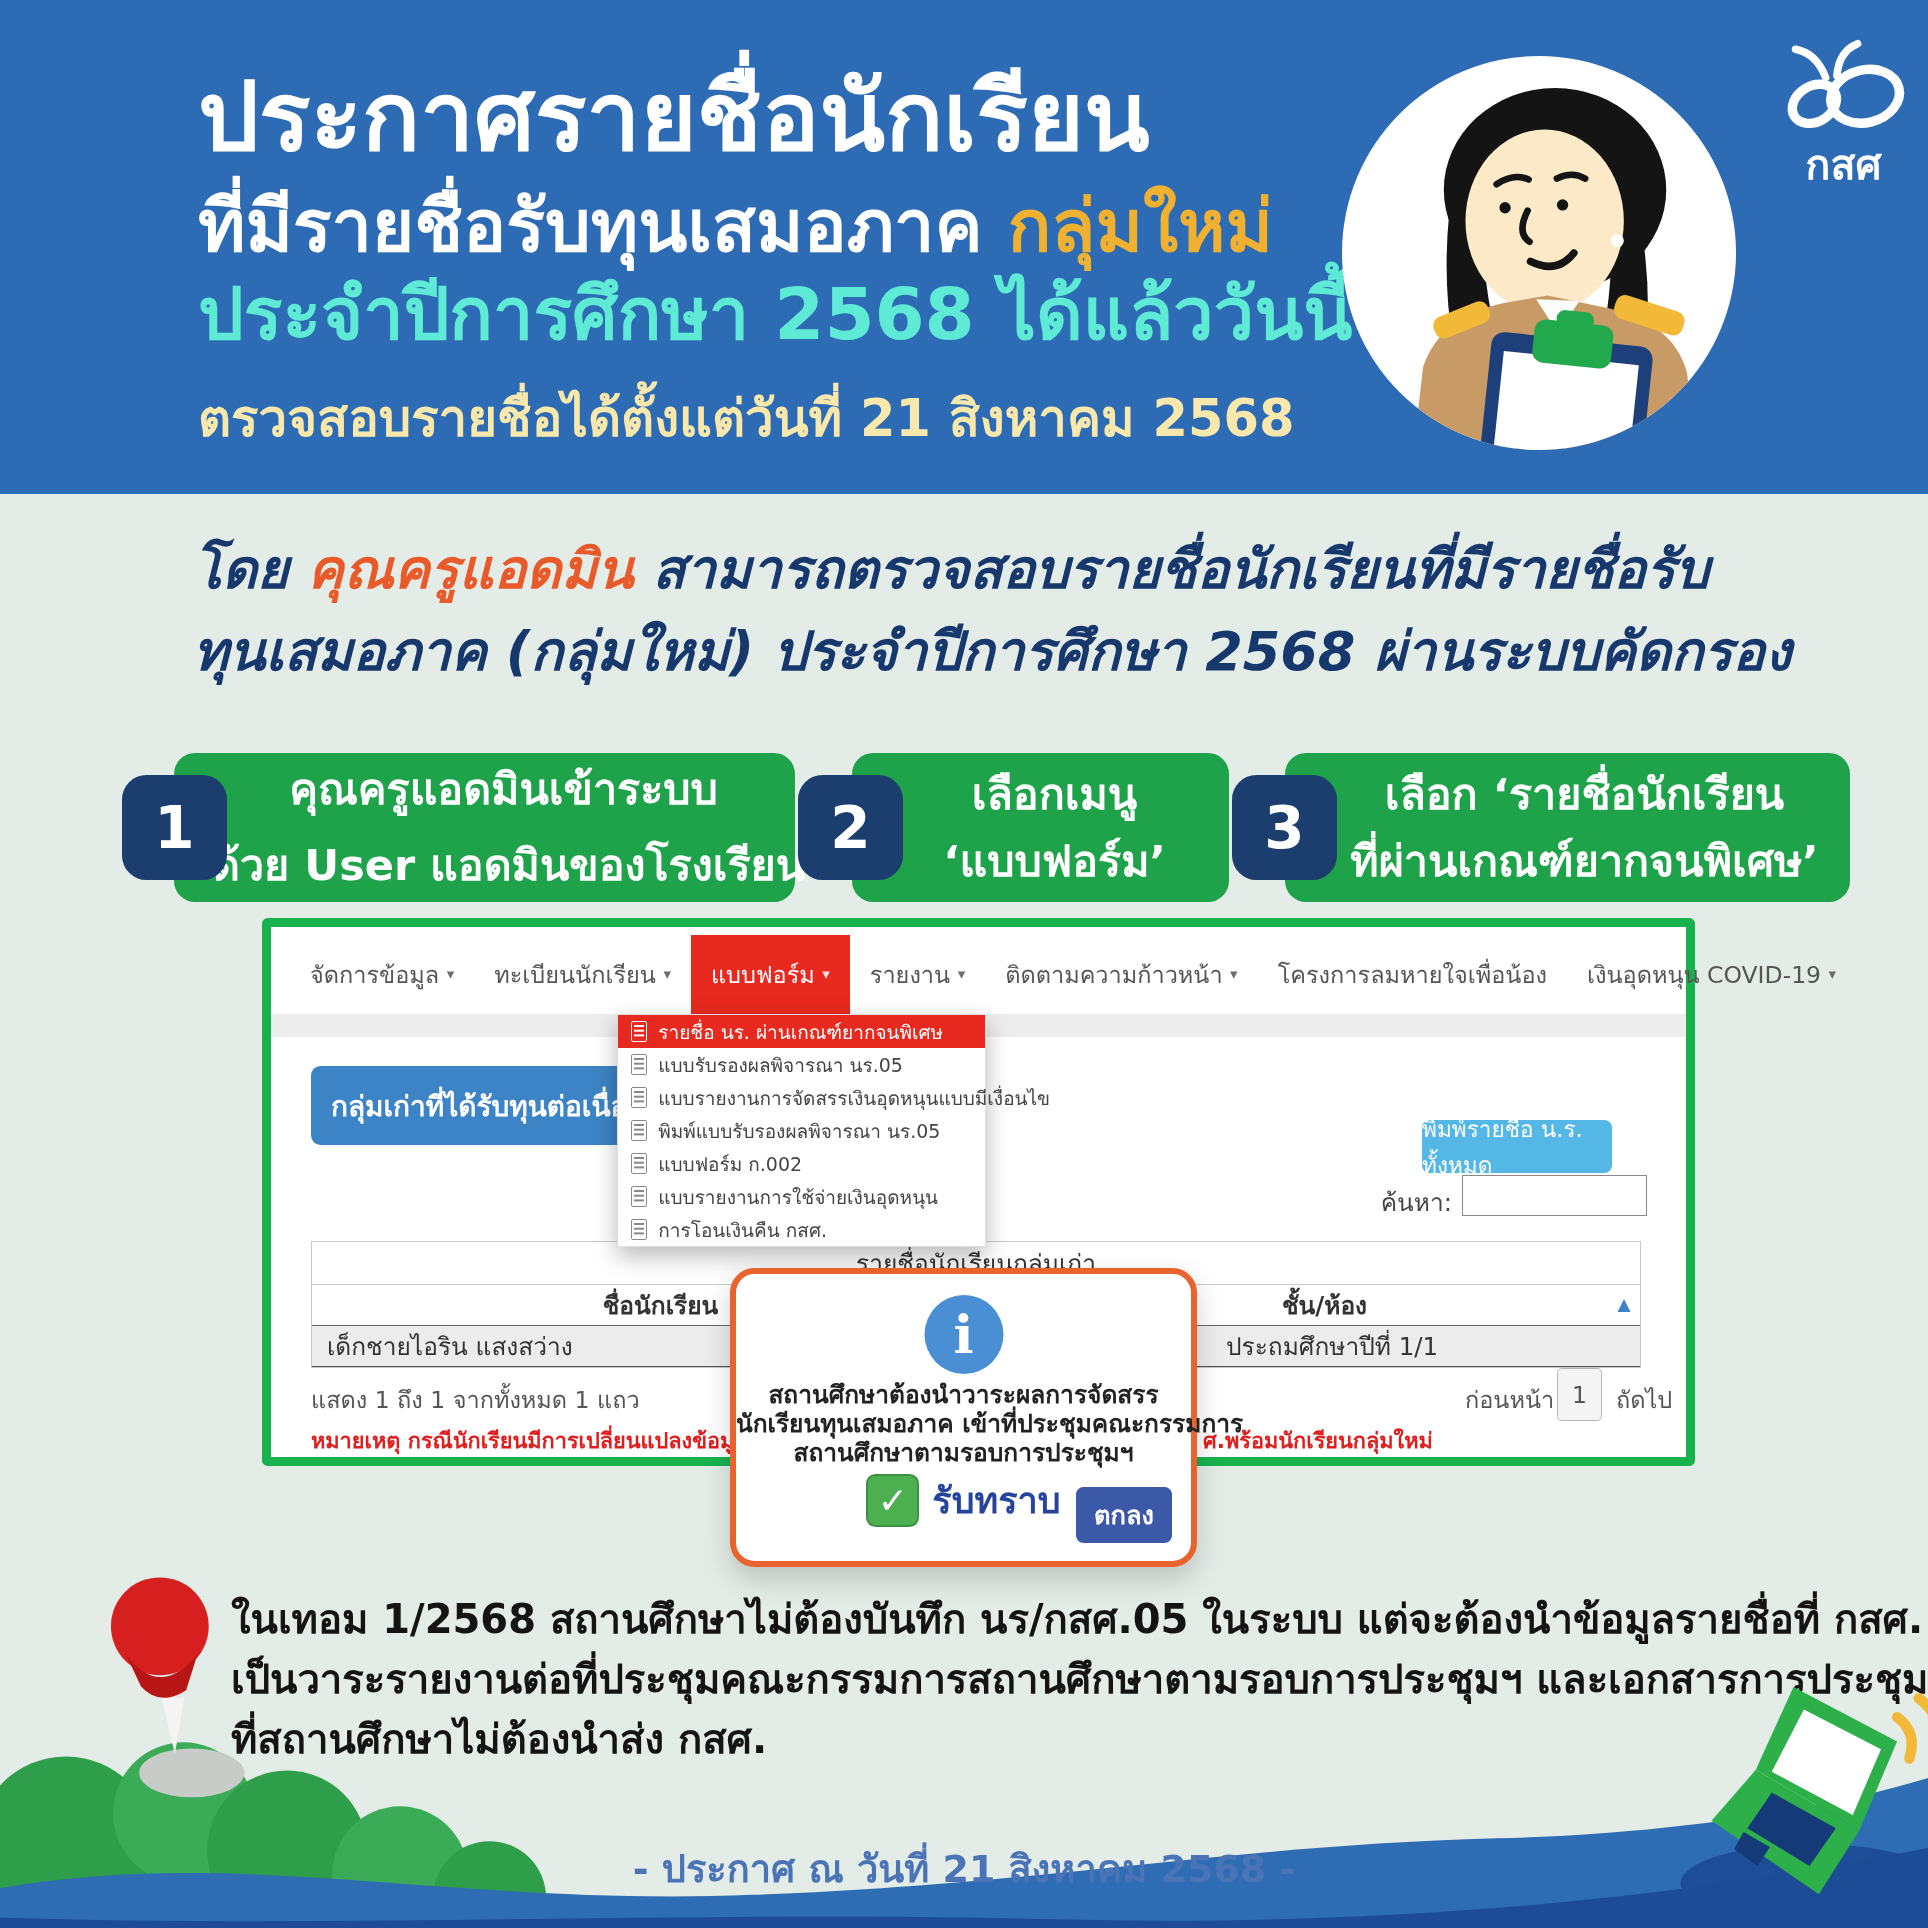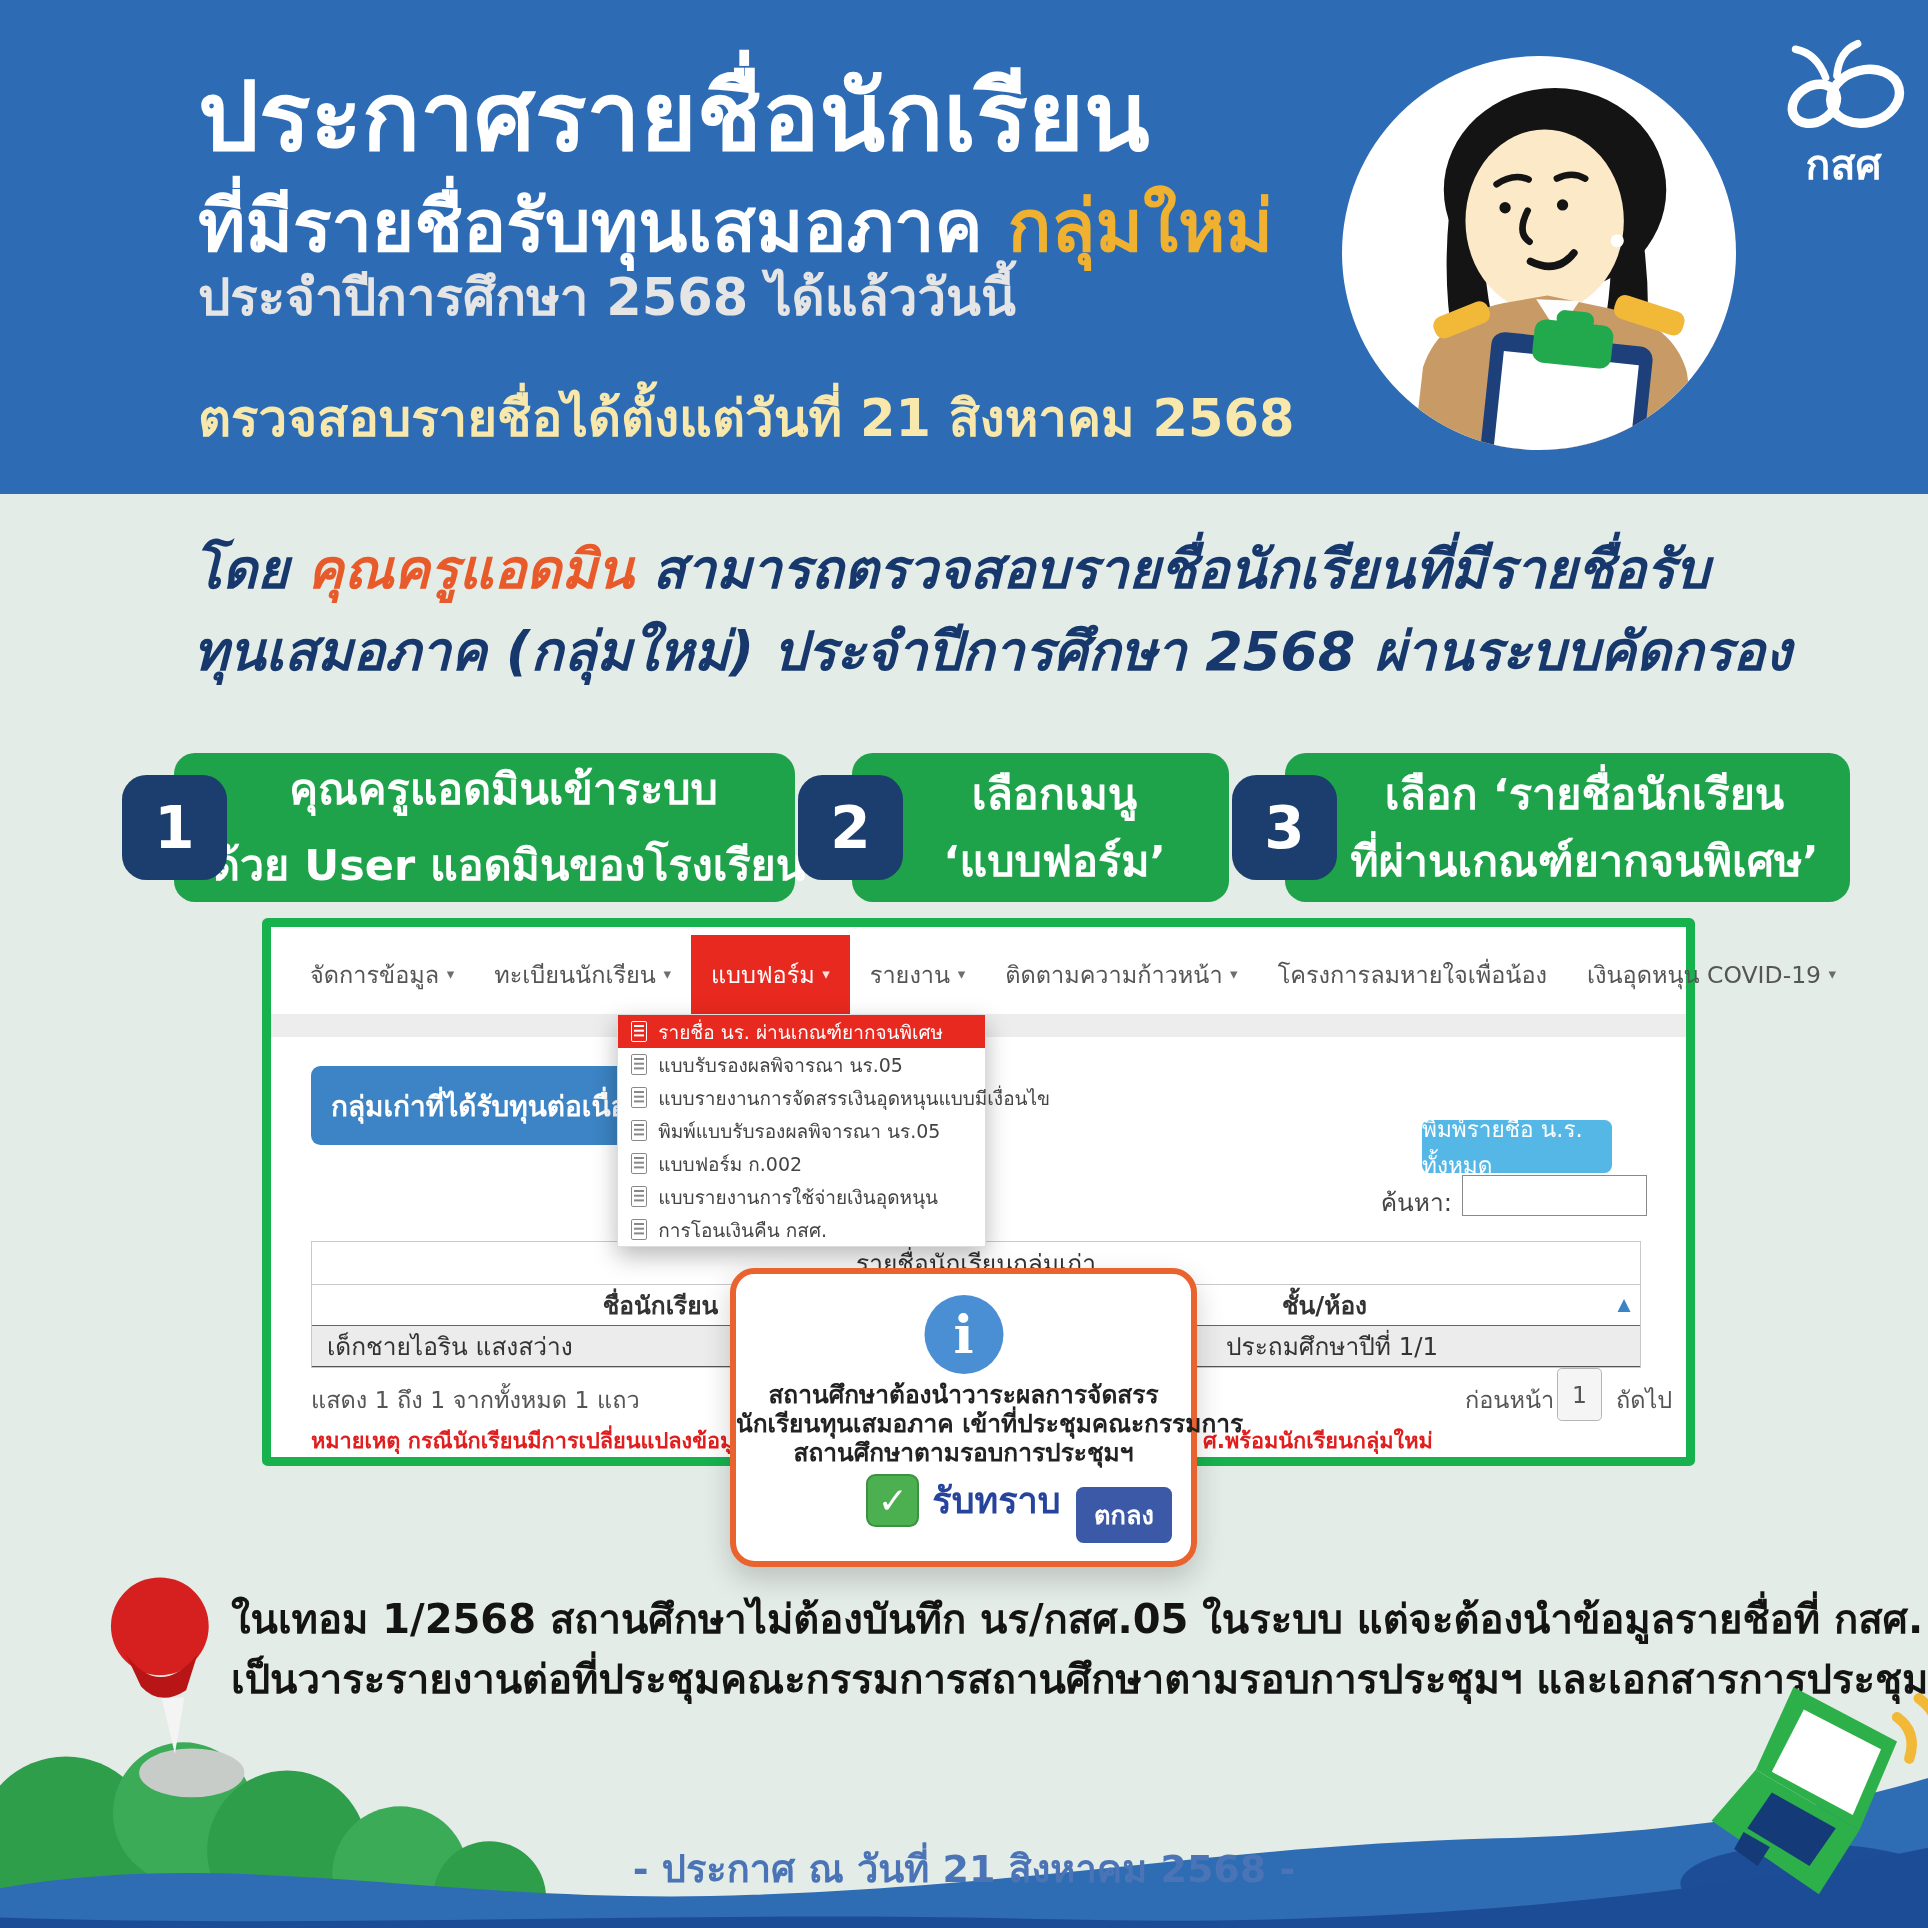--- a/index.html
+++ b/index.html
@@ -6,21 +6,21 @@
   .canvas{
     position:relative;width:1928px;height:1928px;overflow:hidden;
     background:#e4ece7;
     font-family:"DejaVu Sans","Liberation Sans",sans-serif;
   }
   
   .header{position:absolute;left:0;top:0;width:1928px;height:494px;background:#2d6cb4;}
   .title-l1{position:absolute;left:198px;top:40px;font-size:96px;font-weight:800;color:#ffffff;white-space:nowrap;}
   .title-l2{position:absolute;left:198px;top:168px;font-size:72px;font-weight:800;color:#ffffff;white-space:nowrap;}
   .title-l2 .gold{color:#f0b030;}
-  .title-l3{position:absolute;left:198px;top:256px;font-size:51px;font-weight:800;color:#e5e5e5;white-space:nowrap;}
+  .title-l3{position:absolute;left:198px;top:256px;font-size:72px;font-weight:800;color:#5eead4;white-space:nowrap;}
   .subtitle{position:absolute;left:198px;top:377px;font-size:51px;font-weight:700;color:#f9e8ac;white-space:nowrap;}
   .avatar-circle{position:absolute;left:1342px;top:56px;width:394px;height:394px;border-radius:50%;background:#ffffff;overflow:hidden;}
   .logo{position:absolute;left:1770px;top:36px;width:147px;text-align:center;}
   .logo-text{font-size:41px;font-weight:800;color:#ffffff;margin-top:-5.6px;}
   
   .intro{position:absolute;left:193px;top:529px;width:1657px;color:#16386c;font-size:54px;font-weight:800;line-height:1.52;}
   .intro .hl{color:#e85a2a;}
   .intro div{white-space:nowrap;font-style:italic;}
   
   .step-box{position:absolute;background:#1ea24a;border-radius:21px;color:#fff;font-weight:800;
@@ -273,20 +273,21 @@
     <div class="ack-row">
       <div class="checkbox">✓</div>
       <div class="ack-label">รับทราบ</div>
     </div>
     <div class="btn-ok">ตกลง</div>
   </div>
 
   <div class="footnote">
     <div>ในเทอม 1/2568 สถานศึกษาไม่ต้องบันทึก นร/กสศ.05 ในระบบ แต่จะต้องนำข้อมูลรายชื่อที่ กสศ. ประกาศ</div>
     <div>เป็นวาระรายงานต่อที่ประชุมคณะกรรมการสถานศึกษาตามรอบการประชุมฯ และเอกสารการประชุมให้เก็บไว้</div>
+    <div>ที่สถานศึกษาไม่ต้องนำส่ง กสศ.</div>
   </div>
 
   <div class="footer-date">-  ประกาศ ณ วันที่ 21 สิงหาคม 2568 -</div>
 
   <svg class="decor" viewBox="0 0 2048 248">
     <circle cx="70" cy="160" r="95" fill="#2f9e4a"></circle>
     <circle cx="195" cy="125" r="75" fill="#3bab57"></circle>
     <circle cx="305" cy="165" r="85" fill="#2f9e4a"></circle>
     <circle cx="425" cy="190" r="72" fill="#3bab57"></circle>
     <circle cx="520" cy="215" r="60" fill="#2f9e4a"></circle>

